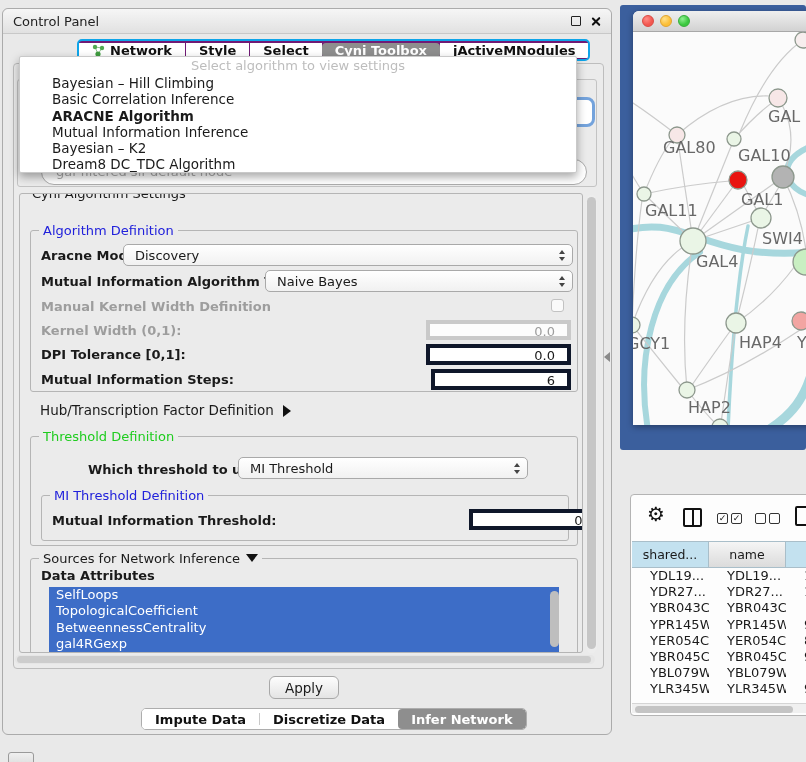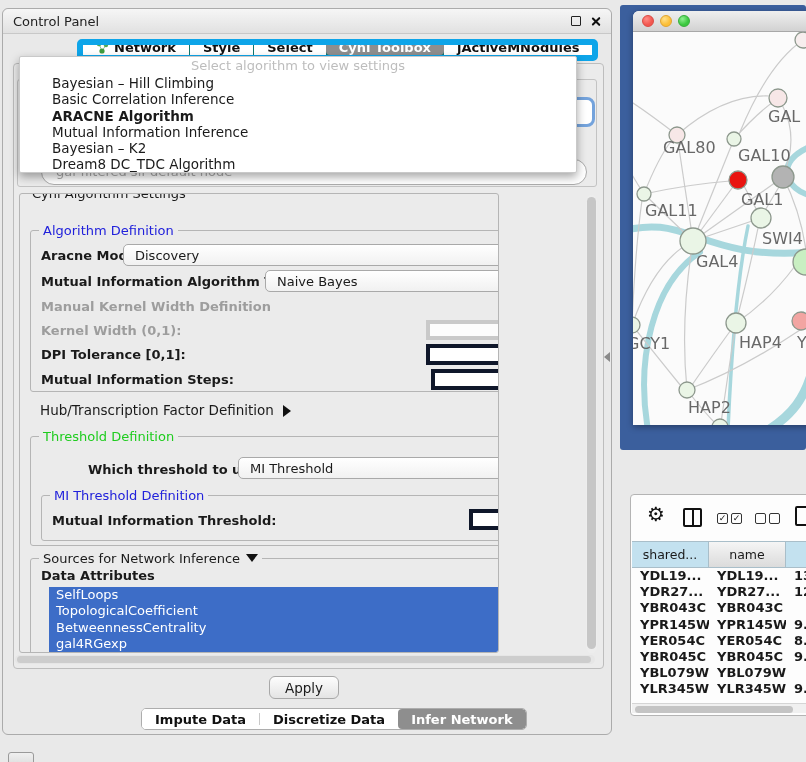--- a/index.html
+++ b/index.html
@@ -18,22 +18,22 @@
   .cp-titlebar{left:0;top:0;width:100%;height:25px;
     background:linear-gradient(#F6F6F6,#E1E1E1);border-bottom:1px solid #C8C8C8;
     border-radius:6px 6px 0 0;display:flex;align-items:center;padding:0 10px;font-size:13px;color:#222;}
   .tb-icons{margin-left:auto;display:flex;gap:9px;align-items:center;}
   .float-icon{width:10px;height:10px;border:1.6px solid #222;border-radius:1px;display:inline-block;}
   .close-icon{width:11px;height:11px;display:inline-block;position:relative;}
   .close-icon::before,.close-icon::after{content:"";position:absolute;left:5px;top:0;width:2.4px;height:11px;background:#111;border-radius:1px;}
   .close-icon::before{transform:rotate(45deg);} .close-icon::after{transform:rotate(-45deg);}
 
   
-  .top-tabs{left:74px;top:30px;height:22px;display:flex;align-items:flex-end;
-    background:#0f766e;border:6px solid #0ea5e9;border-radius:5px;overflow:hidden;}
+  .top-tabs{left:74px;top:30px;height:22px;display:flex;align-items:center;
+    background:#701a75;border:2px solid #0ea5e9;border-radius:5px;overflow:hidden;}
   .tab{display:flex;align-items:center;padding:0 13px;font-size:13px;font-weight:600;color:#111;background:#fff;white-space:nowrap;}
   .tab.selected{background:#8E8E8E;color:#fff;border-radius:4px;}
   .tab-sep{width:1px;background:#C9C9C9;margin:4px 0;}
   .net-ico{width:13px;height:13px;margin-right:5px;}
 
   .content-frame{left:10px;top:54px;width:591px;height:606px;background:#EBEBEB;
     border:1px solid #BDBDBD;border-radius:4px;}
 
   
   .bg-groupbox{left:14px;top:70px;width:580px;height:108px;border:1px solid #C3C3C3;border-radius:3px;background:#EBEBEB;}
@@ -44,21 +44,21 @@
   
   .dropdown{left:16px;top:47px;width:558px;height:117px;background:#fff;border:1px solid #C9C9C9;
     border-radius:2px;box-shadow:0 4px 10px rgba(0,0,0,.35);z-index:6;overflow:hidden;}
   .dd-prompt{height:18px;line-height:18px;text-align:center;color:#BDBDBD;font-size:13px;}
   .dd-item{height:16.3px;line-height:16.3px;font-size:13.5px;padding-left:4px;white-space:nowrap;margin-left:28px;}
   .dd-selected{font-weight:700;}
 
   
   .groupbox{border:1px solid #B5B5B5;border-radius:3px;}
   .group-title{position:absolute;top:-8px;left:8px;background:#EBEBEB;padding:0 4px;font-size:13px;white-space:nowrap;}
-  .settings{left:16px;top:184px;width:480px;height:460px;background:#EBEBEB;overflow:hidden;}
+  .settings{left:16px;top:184px;width:564px;height:460px;background:#EBEBEB;overflow:hidden;}
   .blue-title{color:var(--title-blue);}
   .green-title{color:var(--title-green);}
   .lbl{font-size:13px;font-weight:700;white-space:nowrap;}
   .lbl.dis{color:#9D9D9D;}
   .combo{background:linear-gradient(#FFFFFF,#F1F1F1);border:1px solid #A9A9A9;border-radius:5px;
     display:flex;align-items:center;font-size:13px;padding-left:11px;white-space:nowrap;}
   .spinner{margin-left:auto;margin-right:7px;display:flex;flex-direction:column;gap:3px;align-items:center;}
   .spin-up{width:0;height:0;border-left:3.5px solid transparent;border-right:3.5px solid transparent;border-bottom:4.5px solid #444;}
   .spin-dn{width:0;height:0;border-left:3.5px solid transparent;border-right:3.5px solid transparent;border-top:4.5px solid #444;}
   .field{border:4px solid #0f172a;background:#fff;font-size:13px;display:flex;
@@ -109,21 +109,21 @@
   .cb-pair{display:flex;gap:3px;}
   .file-icon{left:164px;top:11px;width:15px;height:20px;border:2px solid #111;border-radius:2px;}
 
   .thead{left:1px;top:46px;display:flex;height:27px;font-size:12.5px;}
   .th{display:flex;align-items:center;justify-content:center;border-right:1px solid #A9BEC9;
     border-top:1px solid #A9BEC9;border-bottom:1px solid #A9BEC9;background:var(--hdr-blue);white-space:nowrap;overflow:hidden;}
   .th.plain{background:linear-gradient(#F5F5F5,#DBDBDB);}
   .th.c0{width:77px;} .th.c1{width:77px;} .th.c2{width:90px;}
   #table-rows{left:1px;top:73px;width:250px;height:129px;overflow:hidden;font-size:13px;}
   .t-row{display:flex;height:16.2px;line-height:16.2px;}
-  .t-cell{padding-left:8px;white-space:nowrap;overflow:hidden;font-weight:bold;}
+  .t-cell{padding-left:18px;white-space:nowrap;overflow:hidden;}
   .t-cell.c0{width:77px;} .t-cell.c1{width:77px;} .t-cell.c2{width:90px;}
   .t-hscroll{left:1px;top:208px;width:180px;height:10px;background:#F0F0F0;border-top:1px solid #D5D5D5;}
   .t-hscroll-thumb{position:absolute;left:3px;top:1.5px;width:158px;height:7px;border-radius:4px;background:#C4C4C4;}
 
   .partial-btn{left:8px;top:752px;width:26px;height:14px;border:1px solid #9A9A9A;border-radius:3px;
     background:linear-gradient(#F0F0F0,#DDDDDD);}
 </style>
 </head>
 <body>
 

